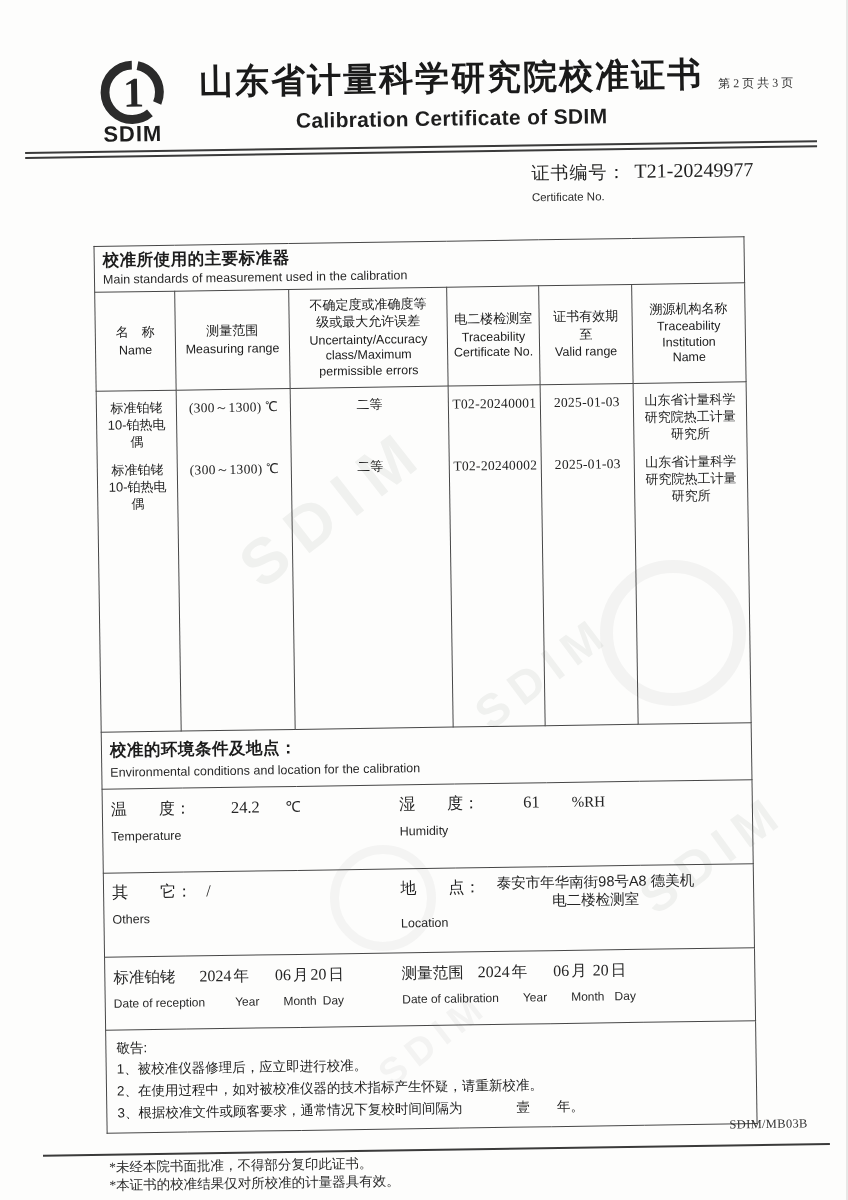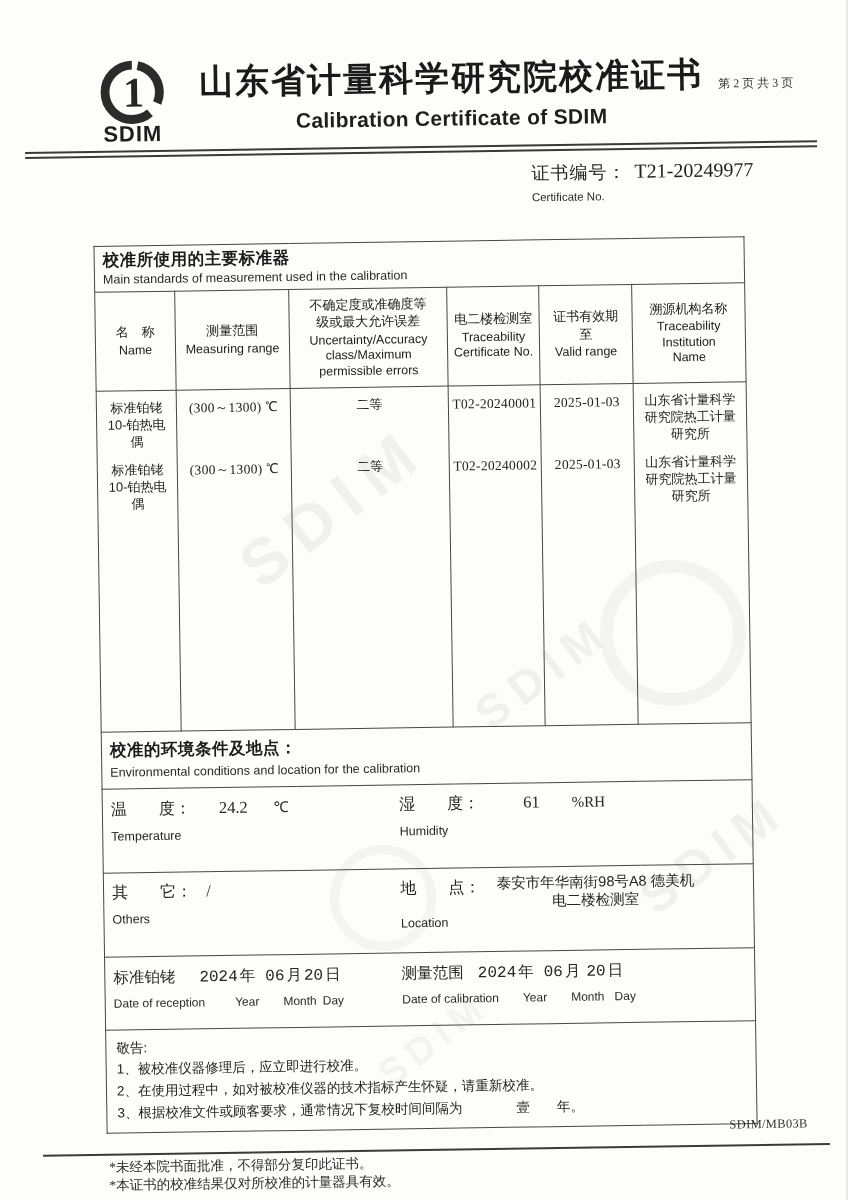--- a/index.html
+++ b/index.html
@@ -62,36 +62,36 @@
   .entry { height:62px; font-size:13px; line-height:1.3; white-space:pre-line;
            font-family:"Liberation Sans",sans-serif; color:#232323; }
   .entry.num { font-family:"Liberation Serif",serif; font-size:13.5px; letter-spacing:0.3px; }
 
   .row2 { height:74px; padding:9px 0 0 8px; vertical-align:top; }
   .row2-flex { display:flex; }
   .half-l { width:45%; }
   .half-r { width:55%; }
   .l1 { font-size:16px; white-space:nowrap; }
   .lab { color:#1e1e1e; }
-  .val { font-family:"Liberation Serif",serif; font-size:16.5px; margin-left:28px; }
+  .val { font-family:"Liberation Serif",serif; font-size:16.5px; margin-left:40px; }
   .val-hum { margin-left:44px; }
   .val-oth { margin-left:14px; }
   .unit { font-family:"Liberation Serif",serif; font-size:15px; margin-left:26px; }
   .unit-hum { margin-left:32px; }
   .l2 { font-family:"Liberation Sans",sans-serif; font-size:12.5px; margin-top:9px; color:#262626; }
   .locval { display:inline-block; width:214px; text-align:center; white-space:pre-line;
             font-size:14.5px; line-height:1.28; vertical-align:top; margin-top:-3px; margin-left:8px;
             font-family:"Liberation Sans",sans-serif; }
   .loc .l2 { margin-top:4px; }
 
   .daterow { height:62px; padding:10px 0 0 8px; vertical-align:top; }
   .dl { font-size:15.5px; white-space:nowrap; }
-  .dl .num { font-family:Liberation Mono, monospace; font-size:16px; }
+  .dl .num { font-family:Liberation Serif, serif; font-size:16px; }
   .dl .u { margin:0 2px; }
-  .gap24 { margin-left:24px; } .gap14 { margin-left:14px; } .gap8 { margin-left:8px; } .gap4 { margin-left:4px; }
+  .gap24 { margin-left:24px; } .gap14 { margin-left:14px; } .gap8 { margin-left:24px; } .gap4 { margin-left:4px; }
   .dle { font-family:"Liberation Sans",sans-serif; font-size:12px; margin-top:8px; color:#282828; white-space:nowrap; }
   .dle .ml30 { margin-left:30px; } .dle .ml24 { margin-left:24px; } .dle .ml10 { margin-left:10px; } .dle .ml6 { margin-left:6px; }
 
   .noticecell { padding:7px 10px 9px; }
   .notice-line { font-size:13.5px; line-height:1.6; font-family:"Liberation Sans",sans-serif; color:#1f1f1f; }
 
   .footrule { margin:20px 28px 0 33px; border-top:2px solid #3a3a3a; }
   .footnotes { margin:3px 0 0 99px; font-size:13.5px; line-height:1.32; color:#2a2a2a; }
   .formcode { position:absolute; right:50px; top:1122px; font-size:12.5px; color:#333; letter-spacing:0.3px; }
 </style>

